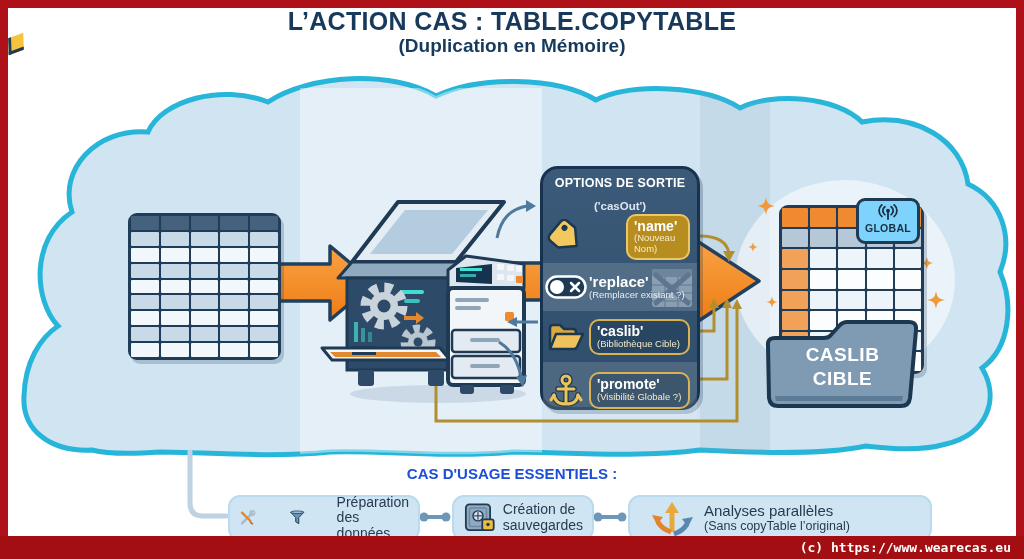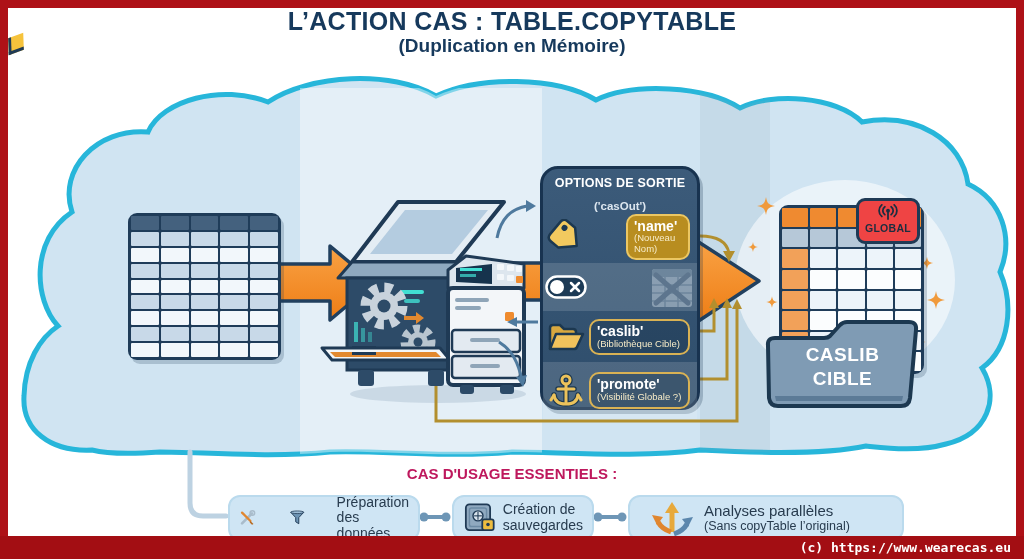--- a/index.html
+++ b/index.html
@@ -8,21 +8,21 @@
   .lbl{position:absolute;text-align:center;color:#16395c;}
   #title-line1{left:0;top:7px;width:1024px;font-size:25px;font-weight:bold;letter-spacing:.3px;}
   #title-line2{left:0;top:35px;width:1024px;font-size:19px;font-weight:bold;}
   #env-line1{left:340px;top:103px;width:320px;font-size:16px;font-weight:bold;letter-spacing:1px;color:#8fa2b6;}
   #env-line2{left:340px;top:122px;width:320px;font-size:14px;color:#9cafc1;}
   .sec-t{font-size:15.5px;font-weight:bold;}
   .sec-s{font-size:13.5px;}
   #src-t{left:90px;top:150px;width:220px;}   #src-s{left:90px;top:169px;width:220px;}
   #act-t{left:315px;top:150px;width:250px;}  #act-s{left:315px;top:169px;width:250px;}
   #res-t{left:730px;top:150px;width:220px;}  #res-s{left:730px;top:169px;width:220px;}
-  #usage-h{left:0;top:465px;width:1024px;font-size:15px;font-weight:bold;color:#be185d;}
+  #usage-h{left:0;top:465px;width:1024px;font-size:15px;font-weight:bold;color:#1d4ed8;}
 
   
   .tbl{position:absolute;display:grid;gap:2px;padding:3px;background:#1f3c59;border-radius:9px;
        box-shadow:3px 4px 0 rgba(31,58,85,.22);z-index:2;}
   #source-table{left:128px;top:213px;width:147px;height:141px;
        grid-template-columns:repeat(5,1fr);grid-template-rows:repeat(9,1fr);}
   #source-table .cell{background:#f2f7fb;border-radius:1px;}
   #source-table .row1,#source-table .row3,#source-table .row5,#source-table .row7{background:#c8d9e8;}
   #source-table .row0{background:#44617e;}
   #new-table{left:779px;top:205px;width:139px;height:163px;
@@ -48,37 +48,37 @@
   .op-btn.fill{background:#b88d20;border:2.5px solid #ecc763;margin-left:37px;}
   .op-btn.line{background:rgba(12,34,56,.25);border:2.5px solid #d9b254;}
   .op-btn-t{font-size:14px;font-weight:bold;color:#fff;line-height:1.05;}
   .op-btn-d{font-size:9.5px;color:#f7ecc8;line-height:1.1;}
   .op-plain{flex:1;position:relative;z-index:1;}
   .op-plain .op-btn-t{font-size:15px;}
   .op-plain .op-btn-d{color:#e8eef4;font-size:9.5px;}
   .ghost{position:absolute;right:3px;top:4px;z-index:0;}
 
   
-  #global-tag{position:absolute;left:856px;top:198px;width:64px;height:46px;background:#ef4444;
+  #global-tag{position:absolute;left:856px;top:198px;width:64px;height:46px;background:#7dd3fc;
       border:3px solid #1f3a55;border-radius:9px;z-index:5;text-align:center;box-sizing:border-box;}
   #global-tag .g-label{font-size:10.5px;font-weight:bold;color:#1b2e40;letter-spacing:.3px;margin-top:-2px;}
   .tag-tail{position:absolute;left:8px;top:36px;width:13px;height:13px;background:#f6c33c;
       border-left:3px solid #1f3a55;border-bottom:3px solid #1f3a55;transform:rotate(-20deg) skewX(-18deg);z-index:4;}
 
   
   #folder-svg{position:absolute;left:753px;top:300px;z-index:4;}
   #folder-label{position:absolute;left:775px;top:343px;width:135px;z-index:5;text-align:center;
       color:#fff;font-weight:bold;font-size:19px;line-height:1.25;letter-spacing:.5px;}
 
   
   .chip{position:absolute;top:495px;height:46px;background:#cfe5f4;border:2px solid #badaed;
       border-radius:12px;display:flex;align-items:center;gap:7px;padding:0 9px;box-sizing:border-box;z-index:2;}
   #chip1{left:228px;width:192px;gap:32px;}
   #chip2{left:452px;width:142px;}
-  #chip3{left:628px;width:276px;padding-left:19px;}
+  #chip3{left:628px;width:304px;padding-left:19px;}
   .chip-txt{color:#273b4e;font-size:14px;line-height:1.12;}
   #chip3 .c-l1{font-size:15px;}
   #chip3 .c-l2{font-size:12.5px;}
 
   
   #frame{position:absolute;inset:0;border:8px solid #ae1117;pointer-events:none;z-index:30;}
   #footer-bar{position:absolute;left:0;bottom:0;width:1024px;height:23px;background:#a30e13;z-index:40;
       text-align:right;box-sizing:border-box;padding-right:13px;}
   #footer-bar span{font-family:"DejaVu Sans Mono",monospace;font-weight:bold;font-size:13px;
       color:#ffffff;line-height:23px;}
@@ -335,20 +335,24 @@
       <span class="op-ic">
         <svg width="42" height="24" viewBox="0 0 42 24">
           <rect x="1.5" y="1.5" width="39" height="21" rx="10.5" fill="#1c3a55" stroke="#fff" stroke-width="2.5"></rect>
           <circle cx="12" cy="12" r="7" fill="#fff"></circle>
           <g stroke="#fff" stroke-width="2.5" stroke-linecap="round">
             <line x1="26" y1="8" x2="34" y2="16"></line>
               <line x1="34" y1="8" x2="26" y2="16"></line>
             </g>
           </svg>
       </span>
+      <div class="op-plain">
+        <div class="op-btn-t">'replace'</div>
+        <div class="op-btn-d">(Remplacer existant ?)</div>
+      </div>
       <svg class="ghost" width="44" height="42" viewBox="0 0 44 42">
           <g opacity=".45">
         <rect x="2" y="2" width="40" height="38" rx="3" fill="#cfdce8"></rect>
         <rect x="2" y="2" width="40" height="8" rx="3" fill="#8fa5b8"></rect>
         <g stroke="#8fa5b8" stroke-width="1.5">
           <line x1="2" y1="18" x2="42" y2="18"></line>
               <line x1="2" y1="26" x2="42" y2="26"></line>
               <line x1="2" y1="34" x2="42" y2="34"></line>
           <line x1="15" y1="10" x2="15" y2="40"></line>
               <line x1="28" y1="10" x2="28" y2="40"></line>

